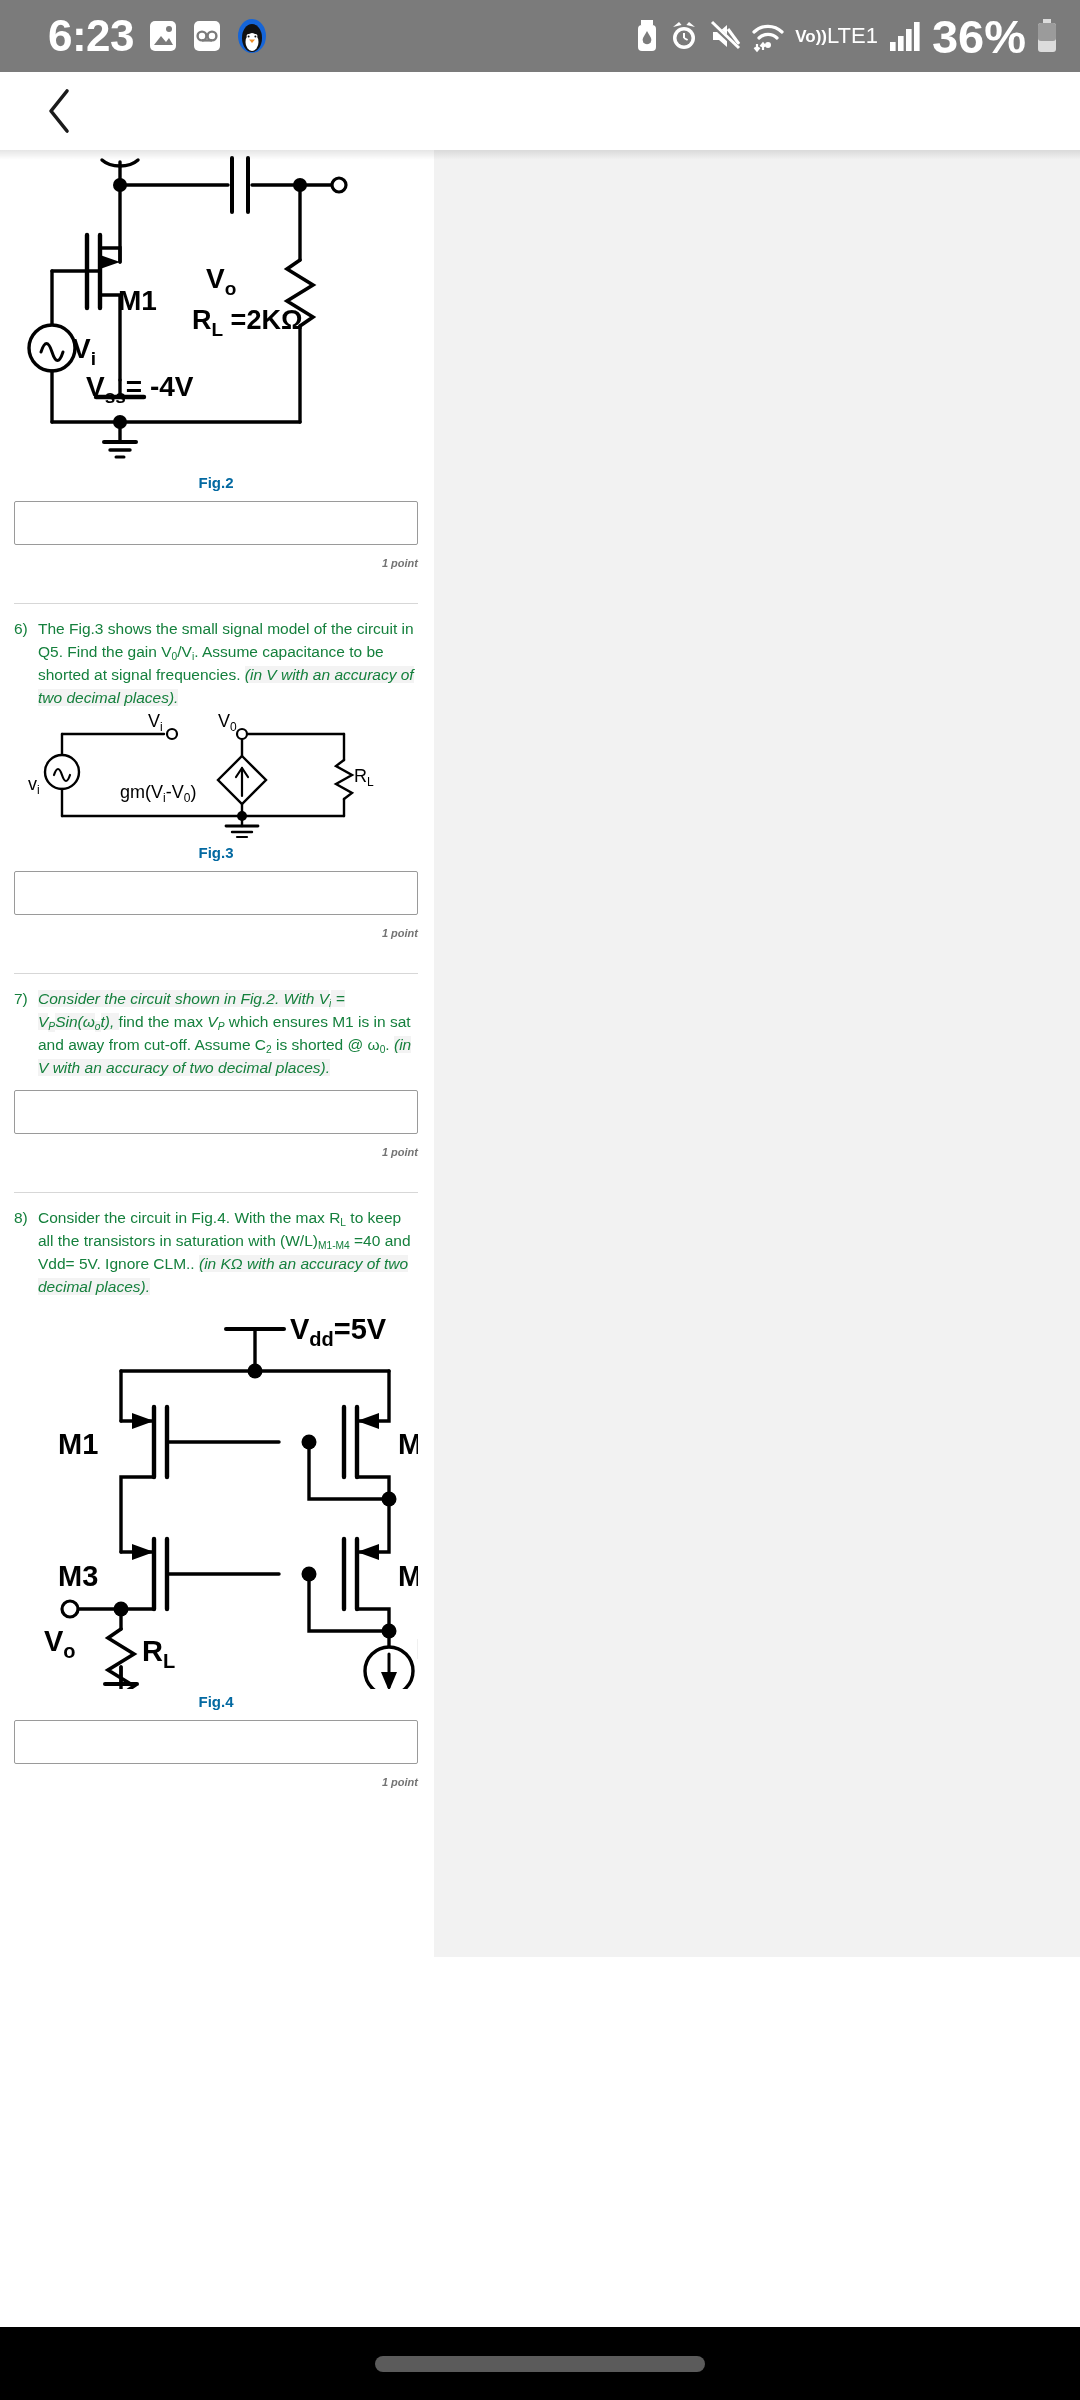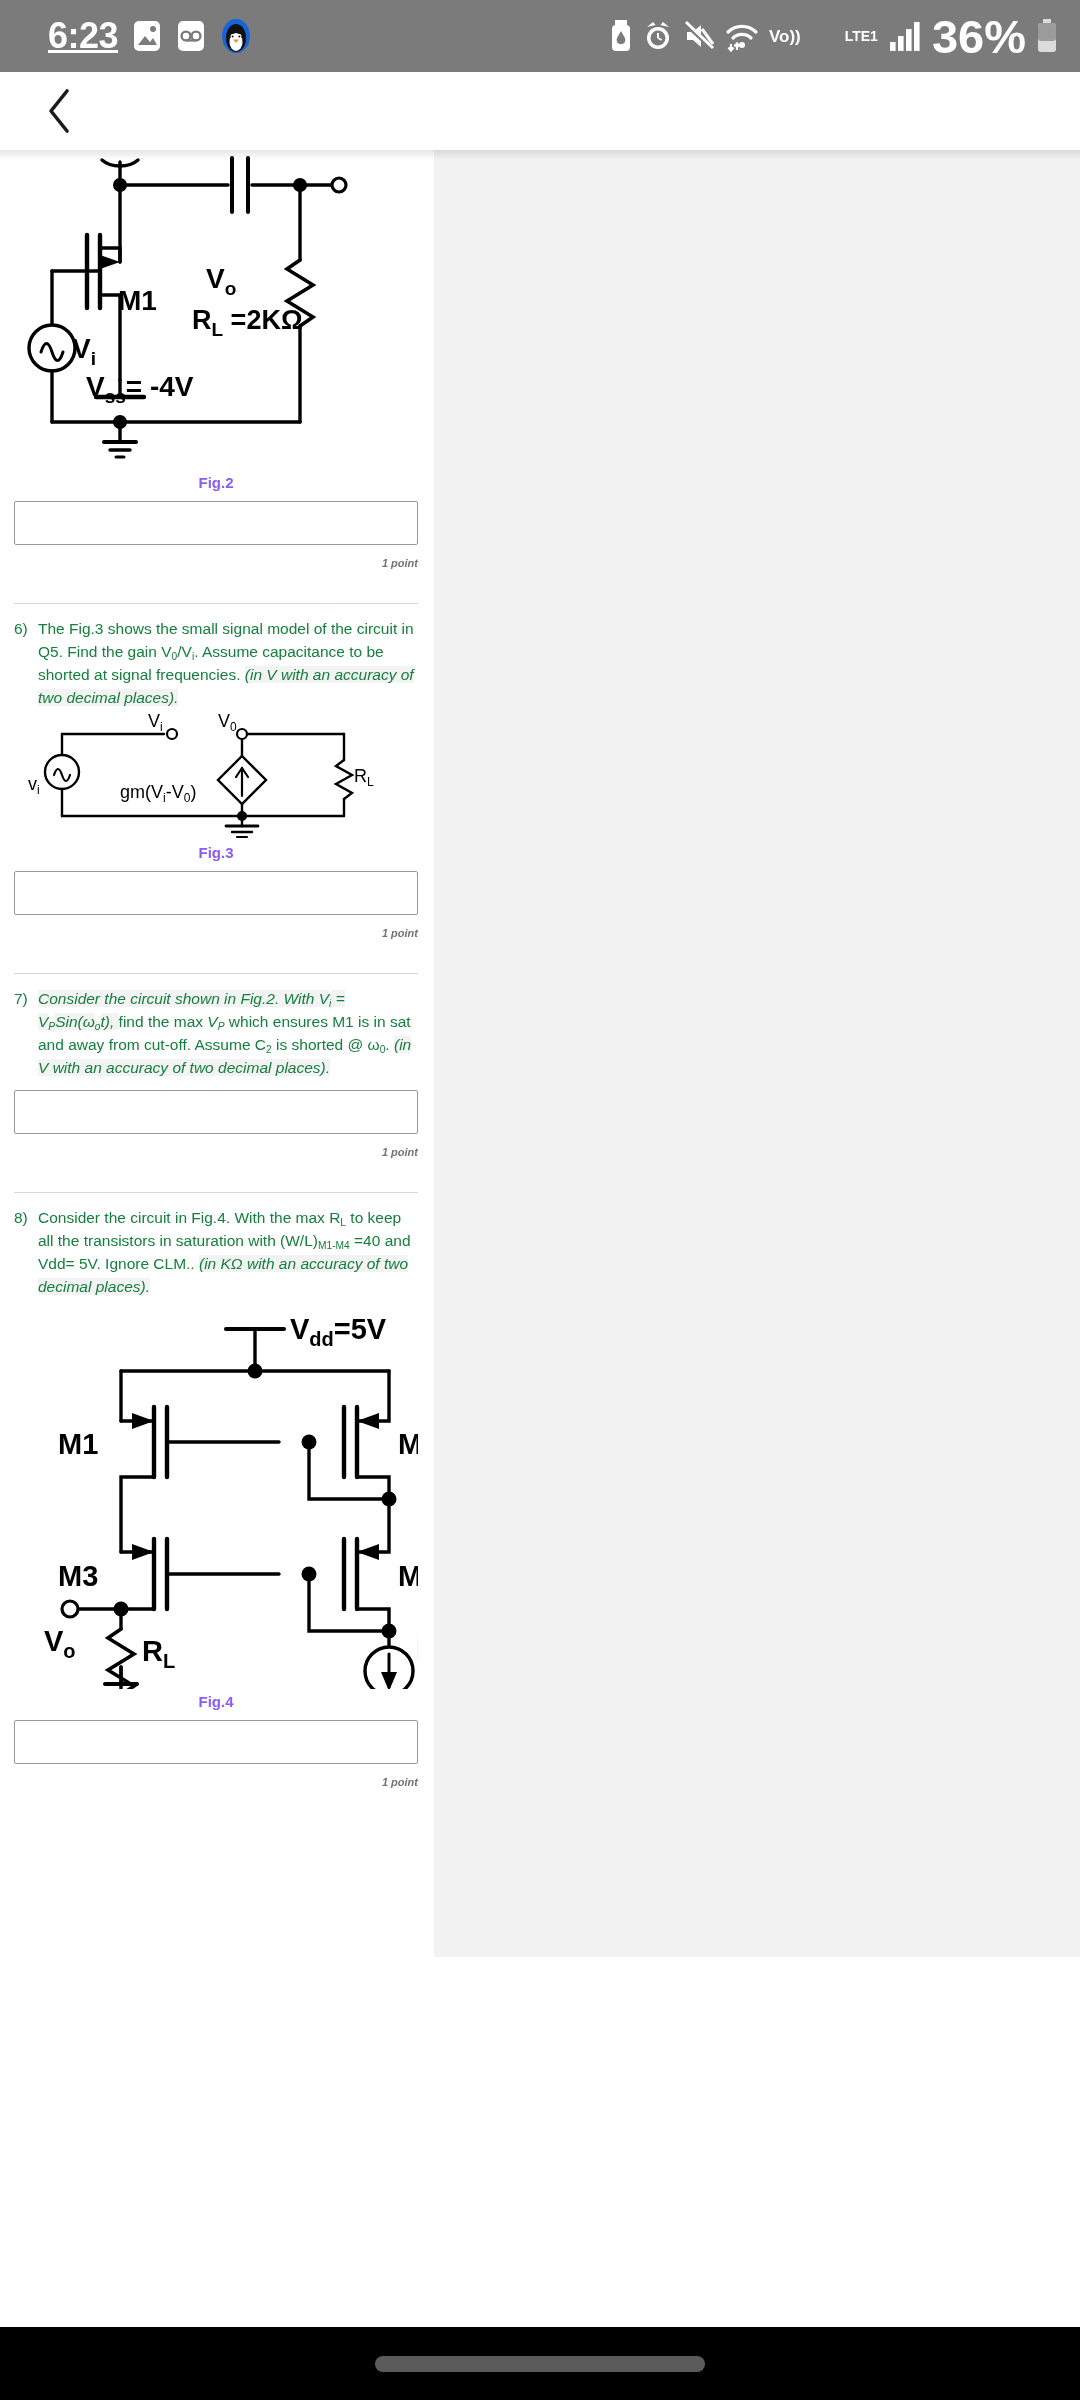--- a/index.html
+++ b/index.html
@@ -15,21 +15,21 @@
   .statusbar {
     height:72px;
     background:#7b7b7b;
     display:flex;
     align-items:center;
     justify-content:space-between;
     padding:0 22px 0 48px;
     color:#ffffff;
   }
   .sb-left { display:flex; align-items:center; gap:14px; }
-  .sb-time { font-size:36px; font-weight:700; letter-spacing:-0.5px;text-decoration:underline; }
+  .sb-time { font-size:44px; font-weight:700; letter-spacing:-0.5px; }
   .sb-right { display:flex; align-items:center; gap:10px; }
   .sb-pct { font-size:47px; font-weight:700; }
   .icn { display:inline-flex; align-items:center; justify-content:center; }
 
   
   .appbar {
     height:78px;
     background:#ffffff;
     display:flex;
     align-items:center;
@@ -110,21 +110,21 @@
     width:404px;
     height:1px;
     background:#d7d7d7;
     margin:34px 0 0 0;
   }
   .figcap {
     text-align:center;
     width:404px;
     font-size:15px;
     font-weight:700;
-    color:#8b5cf6;
+    color:#0369a1;
     margin-top:4px;
   }
   .figwrap { width:404px; display:flex; justify-content:center; }
 
   
   .navbar {
     position:absolute;
     left:0; bottom:0;
     width:1080px; height:73px;
     background:#000000;
@@ -196,21 +196,21 @@
       <svg width="34" height="34" viewBox="0 0 34 34">
           <path d="M3 13a20 20 0 0 1 28 0" fill="none" stroke="#fff" stroke-width="3.2" stroke-linecap="round"></path>
           <path d="M8 19a13 13 0 0 1 18 0" fill="none" stroke="#fff" stroke-width="3.2" stroke-linecap="round"></path>
           <circle cx="17" cy="26" r="3" fill="#fff"></circle>
           <path d="M6 25v6M3.5 28.5L6 31.5l2.5-3" fill="none" stroke="#fff" stroke-width="2.2"></path>
           <path d="M12 31v-6M9.5 27.5L12 24.5l2.5 3" fill="none" stroke="#fff" stroke-width="2.2"></path>
         </svg>
     </span>
     <span class="icn" style="flex-direction:row;line-height:1;">
       <span style="font-size:17px;font-weight:700;">Vo))</span>
-      <span style="font-size:14px;font-weight:700;margin-left:44px;">LTE1</span>
+      <span style="font-size:22px;font-weight:400;">LTE1</span>
     </span>
     <span class="icn">
       <svg width="34" height="32" viewBox="0 0 34 32">
           <rect x="2" y="22" width="5.6" height="9" fill="#fff"></rect>
           <rect x="10" y="16" width="5.6" height="15" fill="#fff"></rect>
           <rect x="18" y="9" width="5.6" height="22" fill="#fff"></rect>
           <rect x="26" y="2" width="5.6" height="29" fill="#fff"></rect>
         </svg>
     </span>
     <span class="sb-pct">36%</span>

